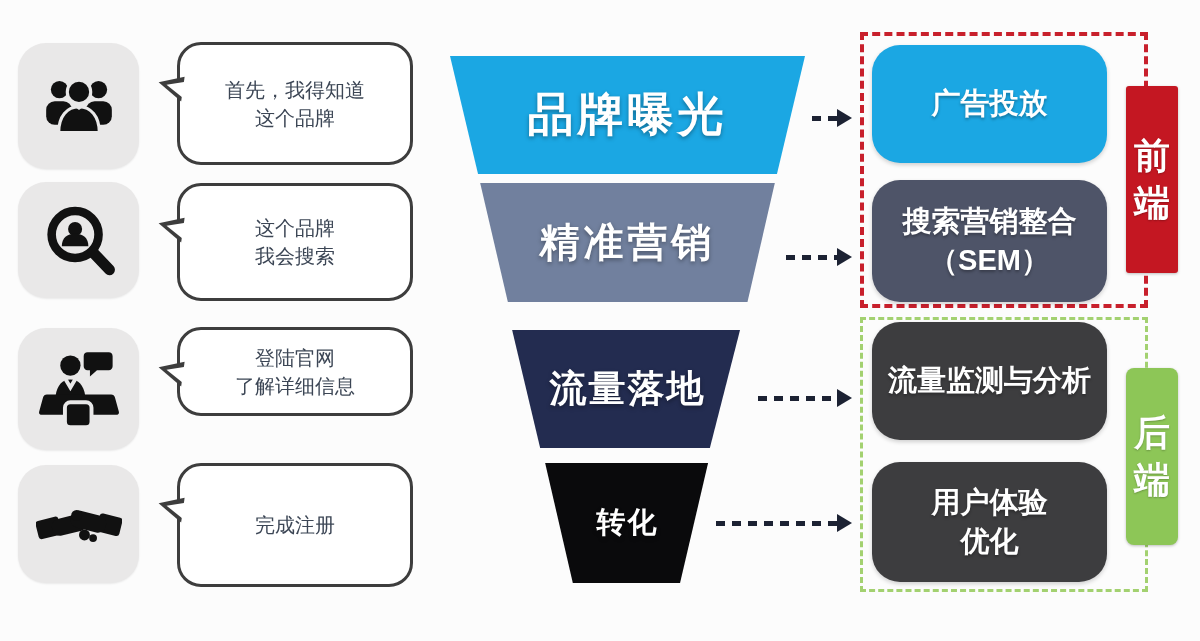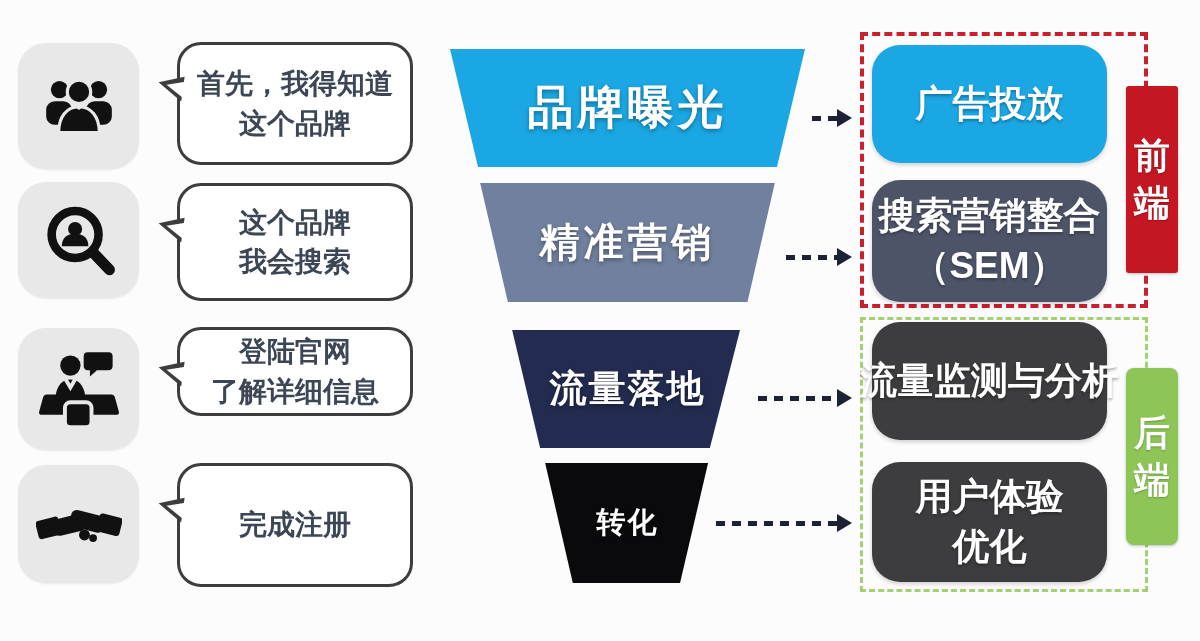--- a/index.html
+++ b/index.html
@@ -26,34 +26,34 @@
     content:"";position:absolute;left:-22px;top:30px;width:0;height:0;
     border-top:9px solid transparent;border-bottom:16px solid transparent;
     border-right:25px solid #3d3d3d;transform:rotate(8deg);
   }
   .bubble::after{
     content:"";position:absolute;left:-14px;top:35px;width:0;height:0;
     border-top:6px solid transparent;border-bottom:12px solid transparent;
     border-right:20px solid #fff;transform:rotate(8deg);
   }
   .bubble .line{
-    color:#3c4655;font-weight:700;font-size:28px;line-height:1.4;
+    color:#3c4655;font-weight:400;font-size:20px;line-height:1.4;
     white-space:nowrap;
   }
   
   .funnel{position:absolute;left:450px;top:45px;width:355px;height:538px;}
   .layer{
     position:absolute;left:0;width:100%;
     display:flex;align-items:center;justify-content:center;
   }
   .layer .layer-label{
     color:#fff;font-weight:900;letter-spacing:4px;
     text-shadow:0 2px 4px rgba(0,0,0,.35);white-space:nowrap;
   }
-  .l1{top:4px;height:118px;clip-path:polygon(0% 0%,100% 0%,92.1% 100%,7.9% 100%);}
+  .l1{top:11px;height:118px;clip-path:polygon(0% 0%,100% 0%,92.1% 100%,7.9% 100%);}
   .l2{top:138px;height:119px;clip-path:polygon(8.5% 0%,91.5% 0%,83.8% 100%,16.3% 100%);}
   .l3{top:285px;height:118px;clip-path:polygon(17.5% 0%,81.7% 0%,73.2% 100%,25.4% 100%);}
   .l4{top:418px;height:120px;clip-path:polygon(26.8% 0%,72.7% 0%,64.8% 100%,34.6% 100%);}
   .l1 .layer-label{font-size:46px;}
   .l2 .layer-label{font-size:40px;}
   .l3 .layer-label{font-size:37px;letter-spacing:2px;}
   .l4 .layer-label{font-size:29px;letter-spacing:2px;}
   
   .arrow{position:absolute;height:18px;display:flex;align-items:center;}
   .arrow .dash{flex:1;height:5px;background:repeating-linear-gradient(90deg,#1c2233 0 9px,transparent 9px 16px);}
@@ -74,21 +74,21 @@
     width:1em;word-break:break-all;text-align:center;
     text-shadow:0 1px 2px rgba(0,0,0,.25);
   }
   
   .tactic{
     position:absolute;left:872px;width:235px;border-radius:28px;
     display:flex;flex-direction:column;align-items:center;justify-content:center;
     box-shadow:0 2px 4px rgba(0,0,0,.18);
   }
   .tactic .line{
-    color:#fff;font-weight:900;font-size:37px;line-height:1.35;white-space:nowrap;
+    color:#fff;font-weight:900;font-size:29px;line-height:1.35;white-space:nowrap;
     text-shadow:0 2px 3px rgba(0,0,0,.3);
   }
   
   .watermark{
     position:absolute;right:6px;bottom:14px;display:flex;align-items:center;gap:3px;
     opacity:.95;
   }
   .watermark .wm-text{
     color:#fff;font-weight:700;font-size:37px;letter-spacing:1px;
     text-shadow:-1px -1px 0 #bdbdbd,1px -1px 0 #bdbdbd,-1px 1px 0 #bdbdbd,1px 1px 0 #bdbdbd;

